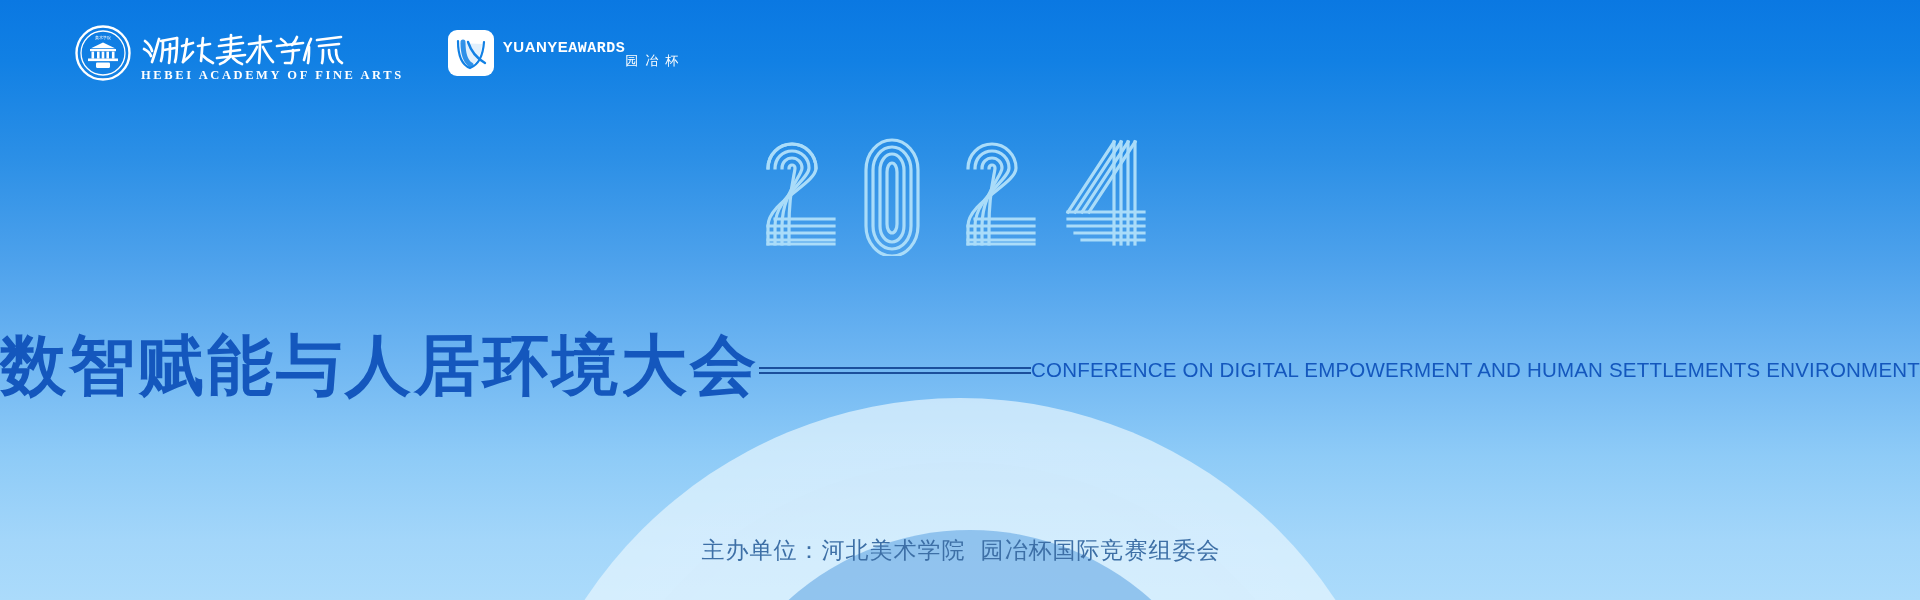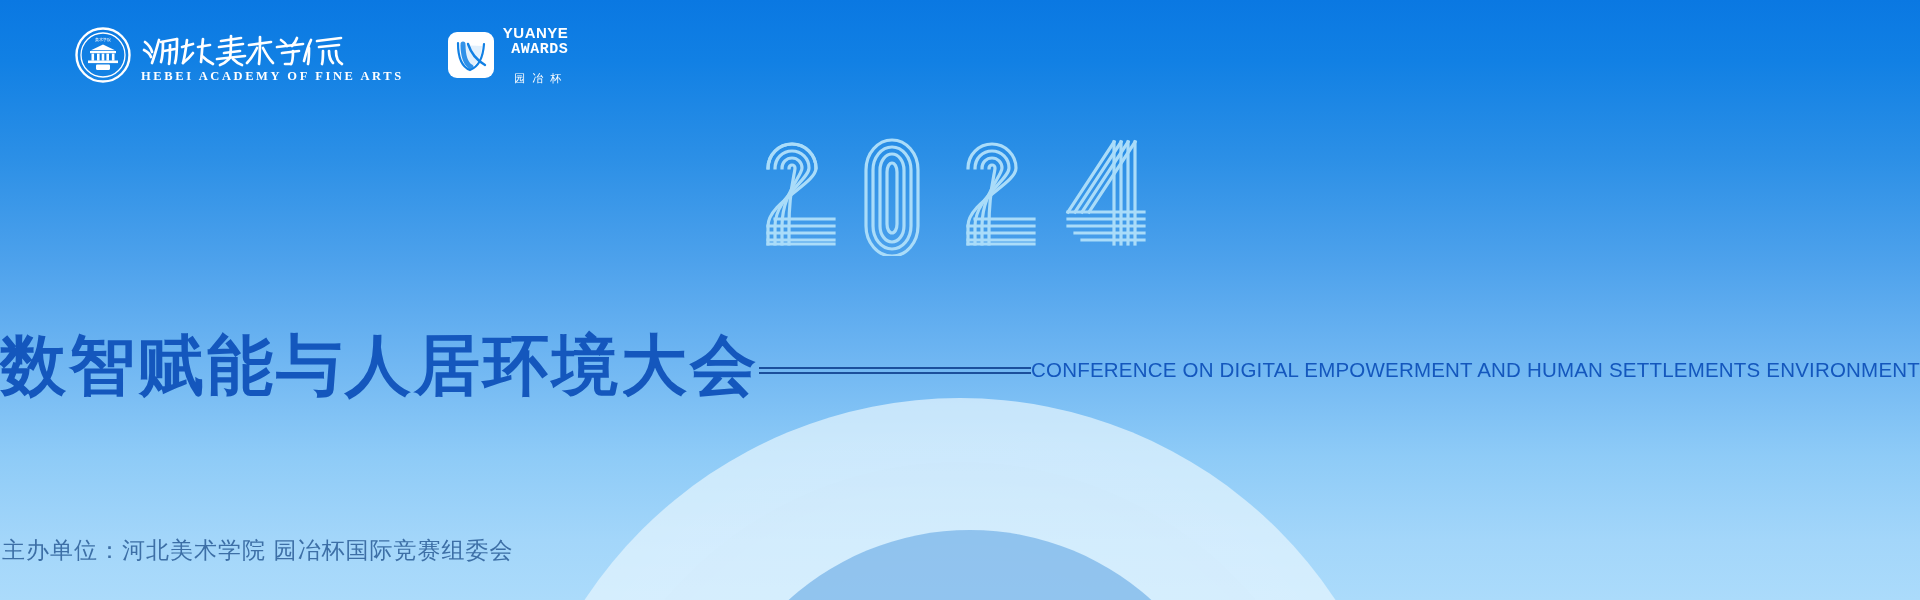--- a/index.html
+++ b/index.html
@@ -45,29 +45,29 @@
   .hebei-text{display:flex;flex-direction:column;align-items:flex-start;gap:1px;}
   .hebei-cn{height:34px;display:block;}
   .hebei-en{
     color:#ffffff;font-family:"Liberation Serif","DejaVu Serif",serif;
     font-size:12.5px;font-weight:700;letter-spacing:2.6px;white-space:nowrap;
     line-height:1;margin-top:2px;
   }
 
   .logo-yuanye{display:flex;align-items:center;gap:9px;}
   .yy-mark{width:46px;height:46px;flex:0 0 46px;}
-  .yy-text{display:flex;flex-direction:column;line-height:1;text-align:right;}
+  .yy-text{display:flex;flex-direction:row;line-height:1;text-align:right;}
   .yy-l1,.yy-l2{
     color:#ffffff;font-weight:700;font-size:15px;letter-spacing:.5px;
     font-family:"Liberation Sans",sans-serif;
   }
   .yy-l2{margin-top:2px;font-family:Liberation Mono, monospace;}
   .yy-cn{
-    color:#ffffff;font-size:11px;letter-spacing:7px;margin-top:16px;
-    font-family:Liberation Sans, sans-serif;white-space:nowrap;
+    color:#ffffff;font-size:13px;letter-spacing:7px;margin-top:16px;
+    font-family:Liberation Mono, monospace;white-space:nowrap;
   }
 
   
   .year-wrap{
     position:absolute;left:0;right:0;top:128px;
     display:flex;justify-content:center;
   }
 
   
   .title-block{
@@ -84,22 +84,22 @@
   .rule + .rule{margin-top:3px;}
   .title-en{
     margin-top:8px;color:#1457bd;font-size:20.5px;font-weight:400;
     letter-spacing:.2px;white-space:nowrap;
     font-family:"Liberation Sans",sans-serif;
   }
 
   
   .organizer{
     position:absolute;left:2px;right:0;top:535px;
-    color:#3d6fa6;font-size:23px;letter-spacing:1px;
-    font-family:Liberation Sans, sans-serif;white-space:nowrap;
+    text-align:center;color:#3d6fa6;font-size:23px;letter-spacing:1px;
+    font-family:Liberation Mono, monospace;white-space:nowrap;
   }
 </style>
 </head>
 <body>
 
 <div class="banner">
 
   <div class="dome dome-outer"></div>
   <div class="dome dome-inner"></div>
 

